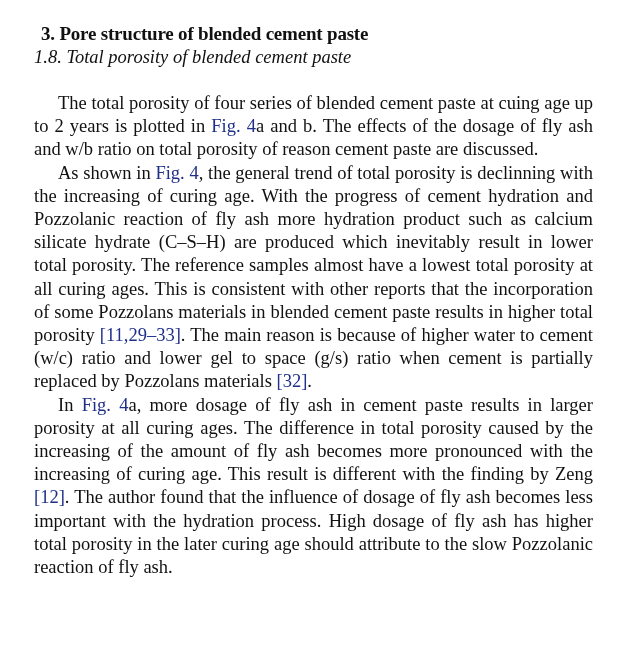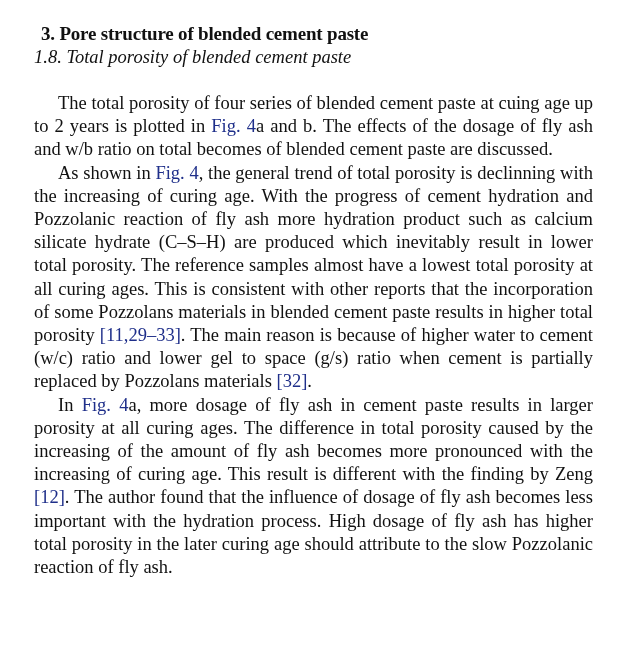--- a/index.html
+++ b/index.html
@@ -62,21 +62,21 @@
   </style>
 </head>
 <body>
 
 <div class="page">
   <h2 class="section-title">3. Pore structure of blended cement paste</h2>
   <h3 class="subsection-title">1.8. Total porosity of blended cement paste</h3>
 
   <div class="body">
     <p class="para">
-      <span>The total porosity of four series of blended cement paste at cuing age up to 2&nbsp;years is plotted in </span><span class="ref">Fig. 4</span><span>a and b. The effects of the dosage of fly ash and w/b ratio on total becomes of blended cement paste are discussed.</span>
+      <span>The total porosity of four series of blended cement paste at cuing age up to 2&nbsp;years is plotted in </span><span class="ref">Fig. 4</span><span>a and b. The effects of the dosage of fly ash and w/b ratio on total porosity of reason cement paste are discussed.</span>
     </p>
     <p class="para">
       <span>As shown in </span><span class="ref">Fig. 4</span><span>, the general trend of total porosity is declin­ning with the increasing of curing age. With the progress of cement hydration and Pozzolanic reaction of fly ash more hydration prod­uct such as calcium silicate hydrate (C–S–H) are produced which inevitably result in lower total porosity. The reference samples almost have a lowest total porosity at all curing ages. This is con­sistent with other reports that the incorporation of some Pozzolans materials in blended cement paste results in higher total porosity </span><span class="ref">[11,29–33]</span><span>. The main reason is because of higher water to cement (w/c) ratio and lower gel to space (g/s) ratio when cement is par­tially replaced by Pozzolans materials </span><span class="ref">[32]</span><span>.</span>
     </p>
     <p class="para">
       <span>In </span><span class="ref">Fig. 4</span><span>a, more dosage of fly ash in cement paste results in lar­ger porosity at all curing ages. The difference in total porosity caused by the increasing of the amount of fly ash becomes more pronounced with the increasing of curing age. This result is differ­ent with the finding by Zeng </span><span class="ref">[12]</span><span>. The author found that the influ­ence of dosage of fly ash becomes less important with the hydration process. High dosage of fly ash has higher total porosity in the later curing age should attribute to the slow Pozzolanic reac­tion of fly ash.</span>
     </p>
   </div>
 </div>
 

